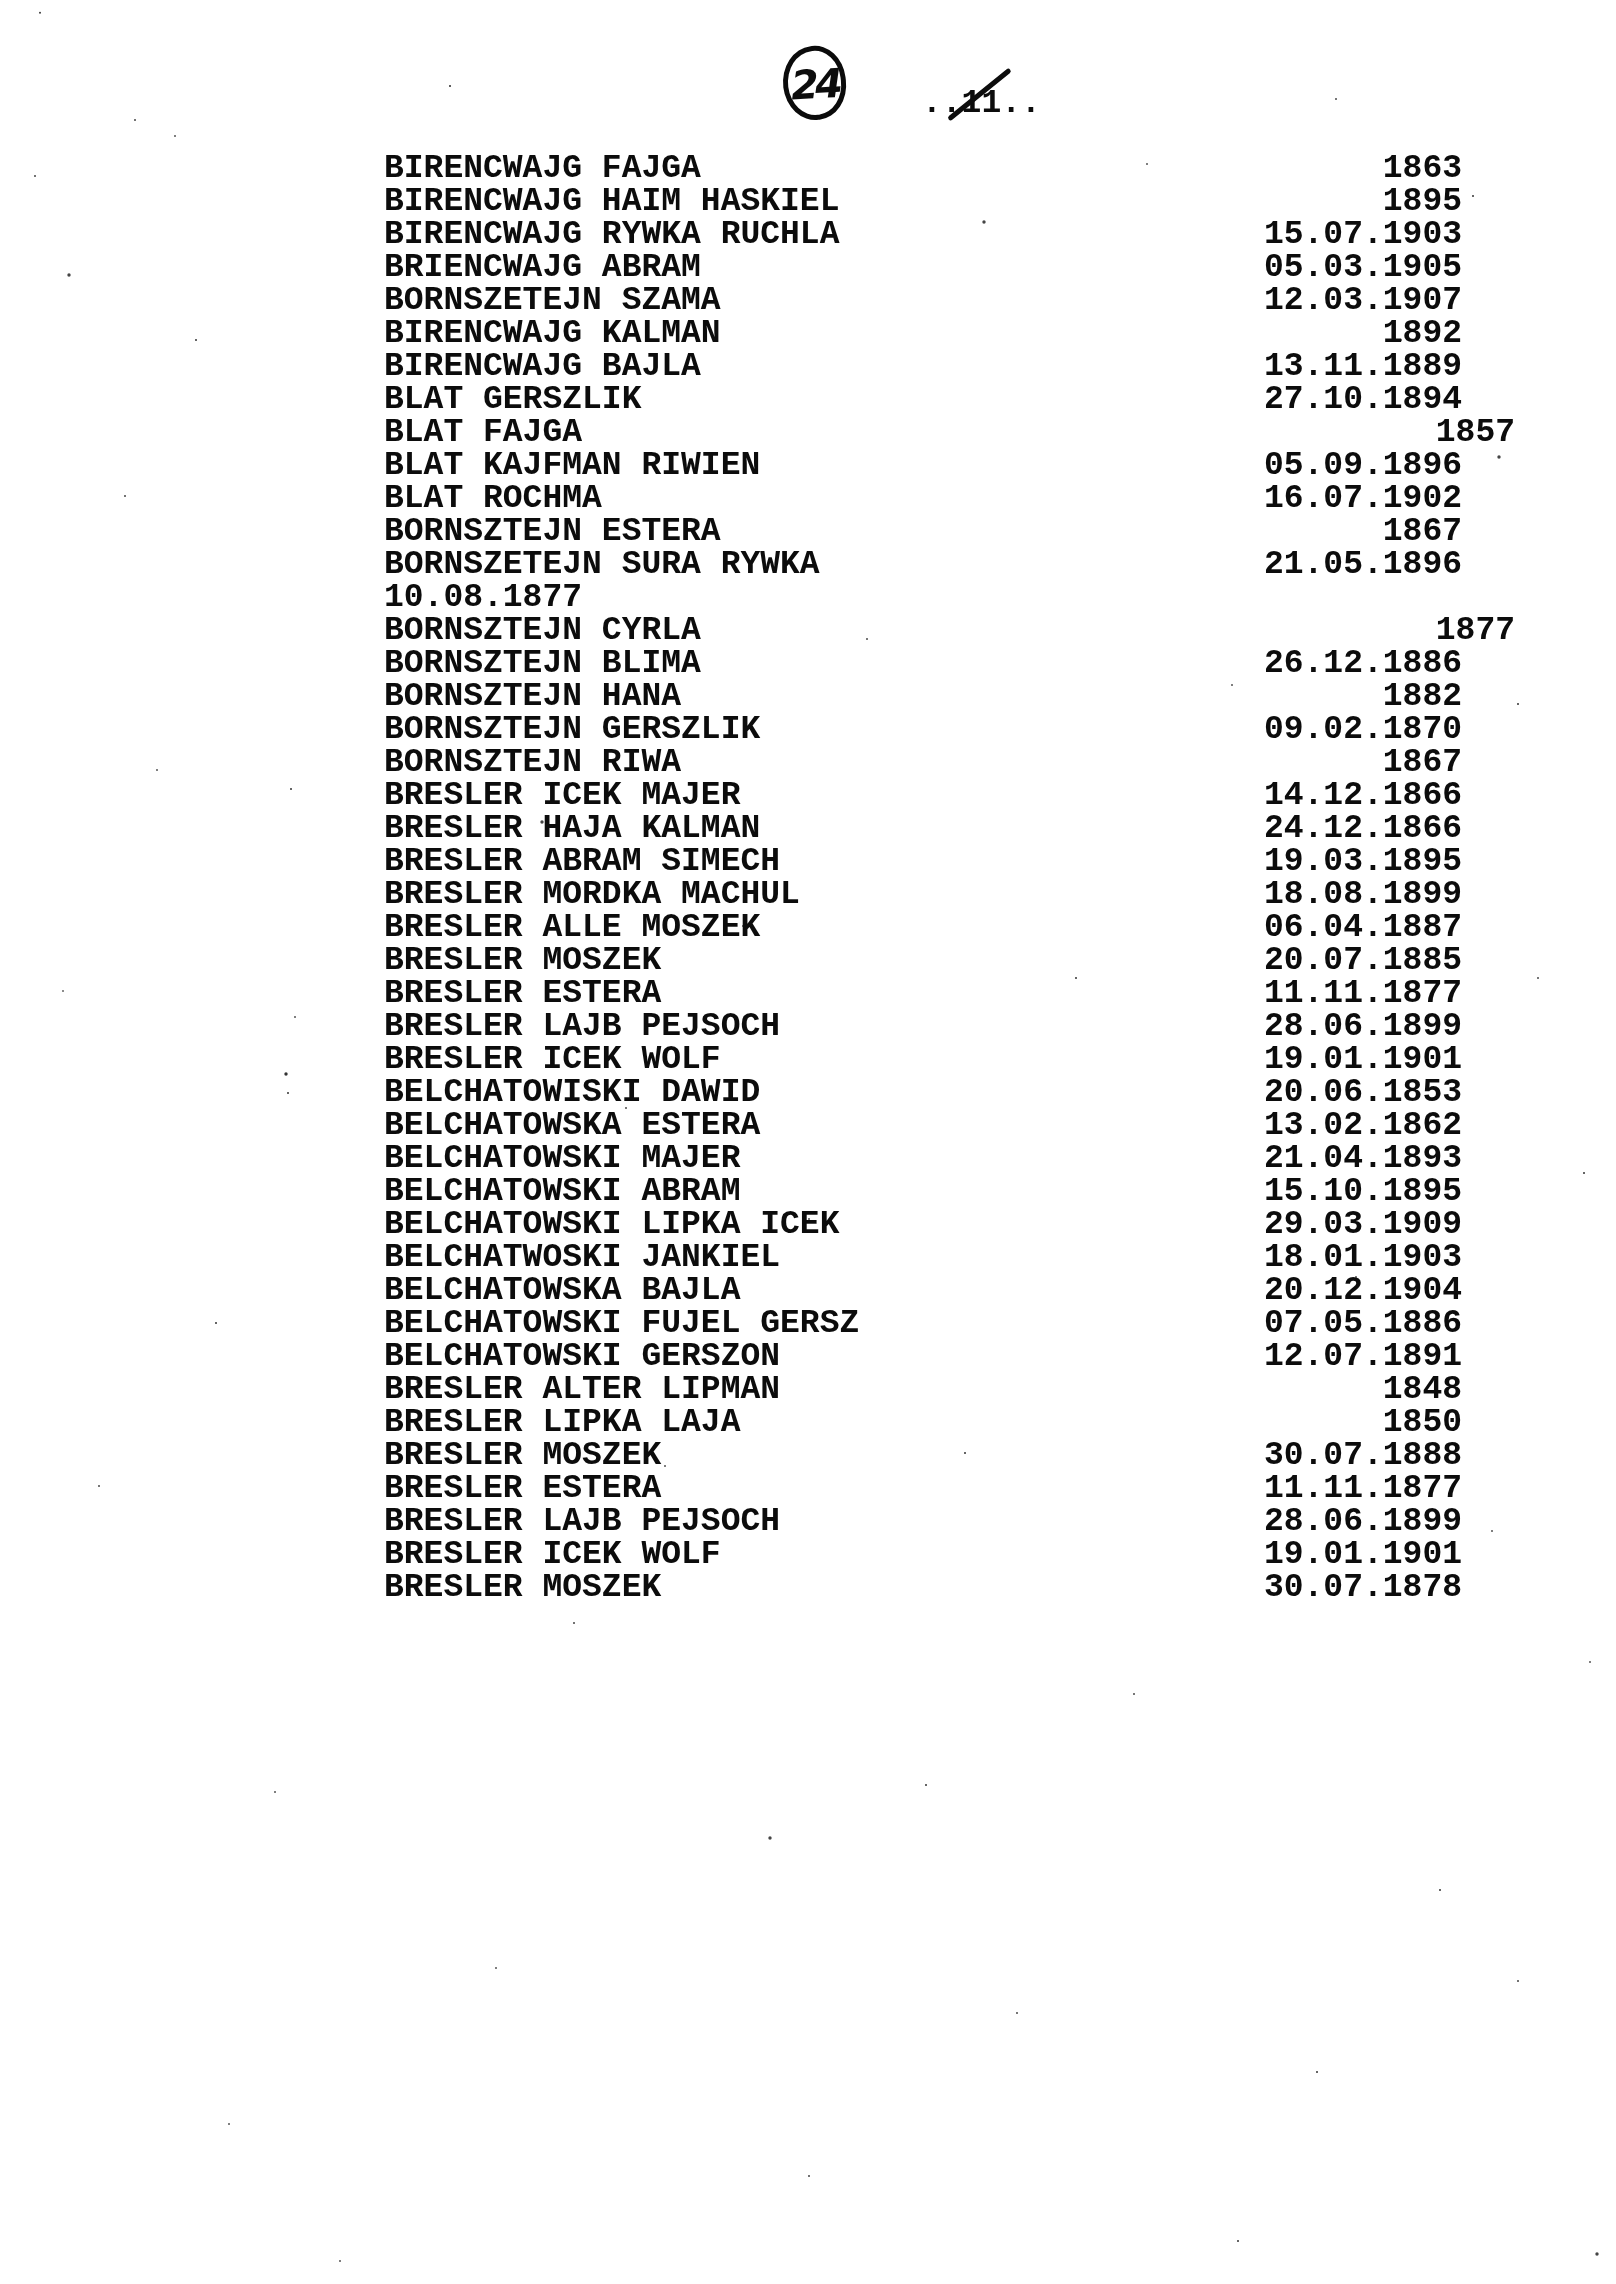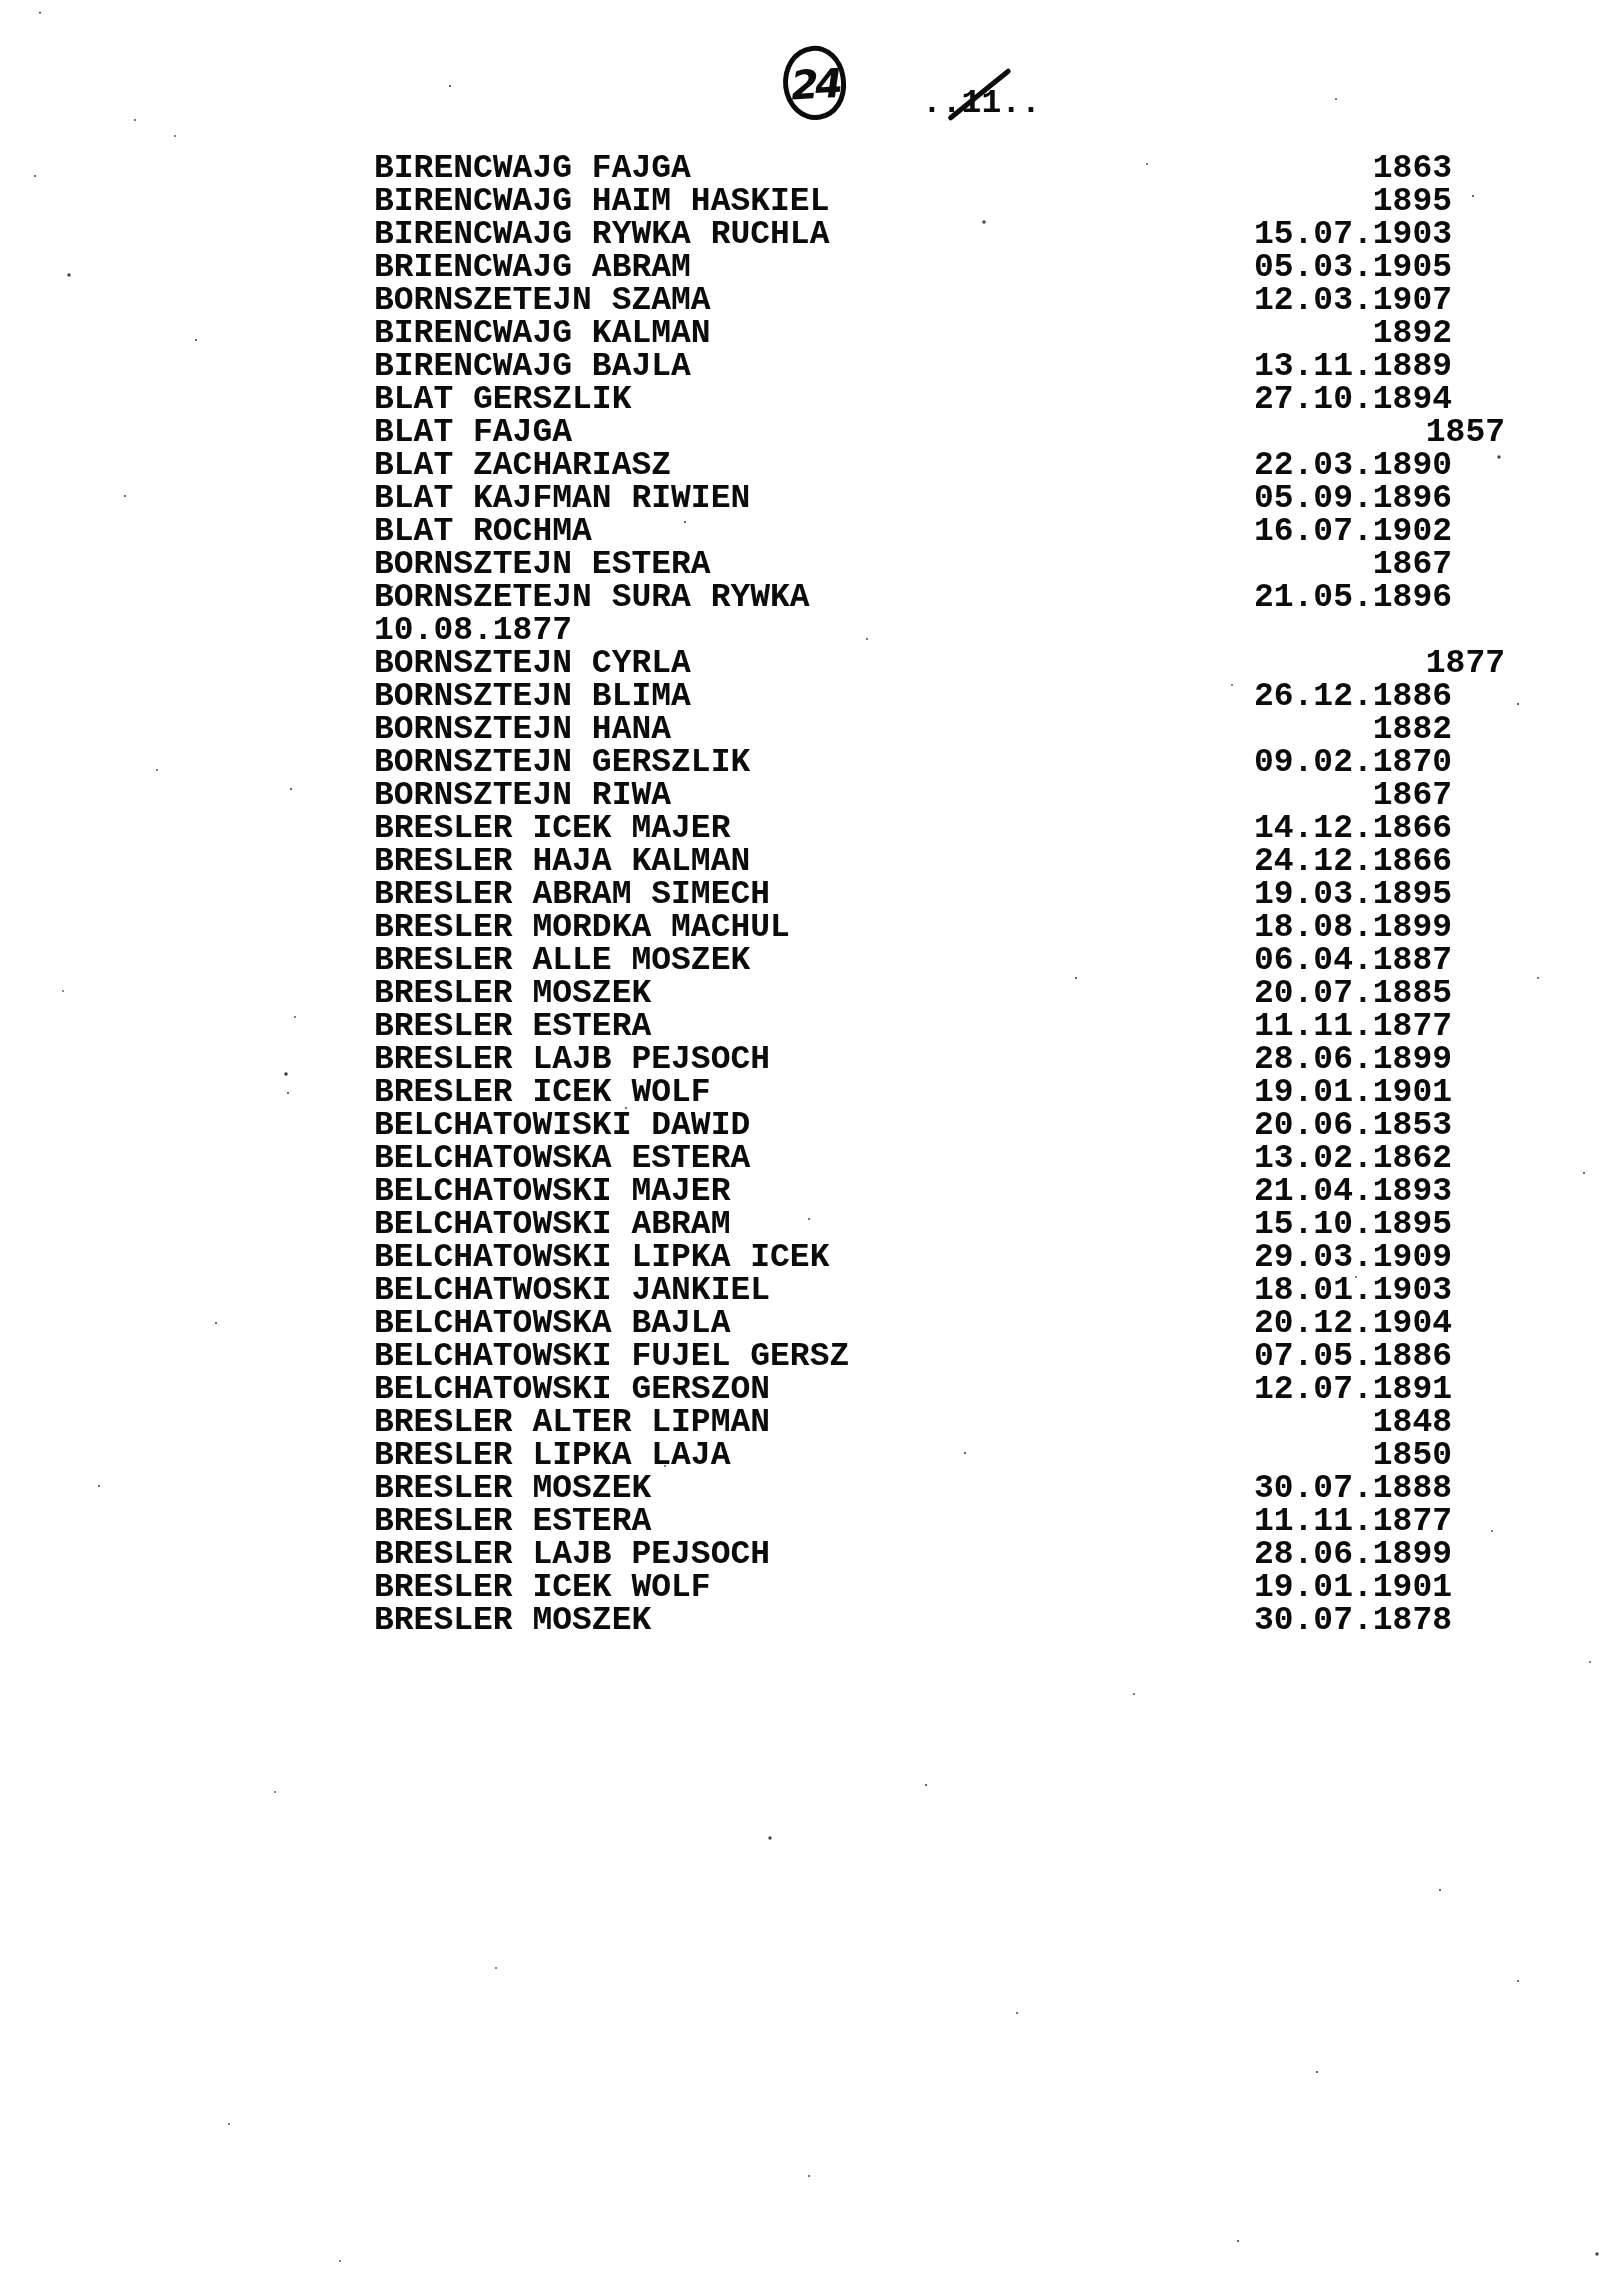--- a/index.html
+++ b/index.html
@@ -87,21 +87,21 @@
     width: 79px;
     height: 5.2px;
     background: #0d0d0d;
     border-radius: 2.6px;
     transform: rotate(-39deg);
   }
 
   
   .records {
     position: absolute;
-    left: 374px;
+    left: 384px;
     top: 152px;
     width: 1078px;
   }
   .row {
     display: flex;
     justify-content: space-between;
     align-items: baseline;
     height: 33px;
     line-height: 33px;
     font-size: 33px;
@@ -158,24 +158,20 @@
     </div>
       <div class="row">
       <span class="name">BLAT GERSZLIK</span>
       <span class="date">27.10.1894</span>
     </div>
       <div class="row">
       <span class="name">BLAT FAJGA</span>
       <span class="date indent-right">1857</span>
     </div>
       <div class="row">
-      <span class="name">BLAT ZACHARIASZ</span>
-      <span class="date">22.03.1890</span>
-    </div>
-      <div class="row">
       <span class="name">BLAT KAJFMAN RIWIEN</span>
       <span class="date">05.09.1896</span>
     </div>
       <div class="row">
       <span class="name">BLAT ROCHMA</span>
       <span class="date">16.07.1902</span>
     </div>
       <div class="row">
       <span class="name">BORNSZTEJN ESTERA</span>
       <span class="date">1867</span>

